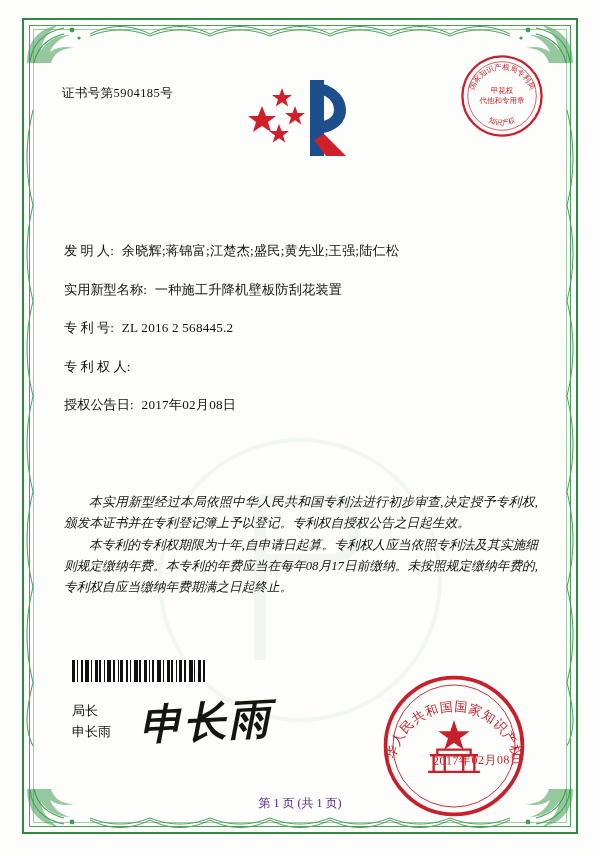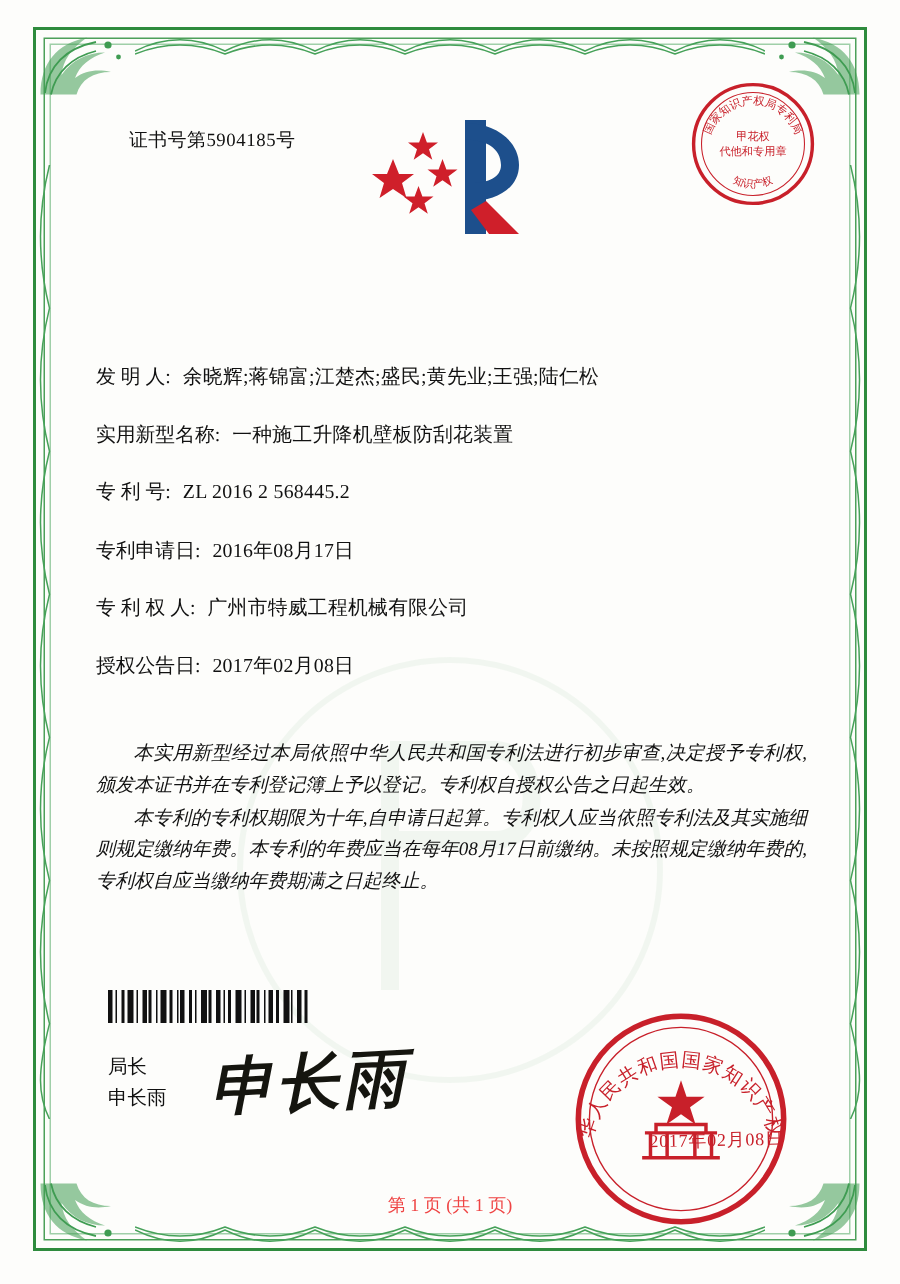--- a/index.html
+++ b/index.html
@@ -87,21 +87,20 @@
   .edge-left svg, .edge-right svg { width: 100%; height: 100%; display: block; }
 
   
   .cert-no {
     position: absolute;
     left: 62px;
     top: 85px;
     font-size: 12.5px;
     letter-spacing: 0.4px;
     color: #111;
-    margin-left: 24px;
   }
 
   .emblem {
     position: absolute;
     left: 248px;
     top: 72px;
     width: 104px;
     height: 92px;
   }
   .emblem svg { width: 100%; height: 100%; display: block; }
@@ -228,21 +227,21 @@
   }
 
   
   .page-footer {
     position: absolute;
     left: 0;
     right: 0;
     bottom: 44px;
     text-align: center;
     font-size: 12px;
-    color: #ef4444;
+    color: #4c1d95;
   }
 
   .watermark {
     position: absolute;
     left: 50%;
     top: 430px;
     transform: translateX(-50%);
     width: 300px;
     height: 300px;
     opacity: 0.05;
@@ -365,26 +364,21 @@
     </div>
     <div class="field-row">
       <span class="field-label">实用新型名称:</span>
       <span class="field-value">一种施工升降机壁板防刮花装置</span>
     </div>
     <div class="field-row">
       <span class="field-label">专 利 号:</span>
       <span class="field-value">ZL 2016 2 568445.2</span>
     </div>
     <div class="field-row">
-      <span class="field-label">专利申请日:</span>
-      <span class="field-value">2016年08月17日</span>
-    </div>
-    <div class="field-row">
       <span class="field-label">专 利 权 人:</span>
-      <span class="field-value">广州市特威工程机械有限公司</span>
     </div>
     <div class="field-row">
       <span class="field-label">授权公告日:</span>
       <span class="field-value">2017年02月08日</span>
     </div>
   </div>
 
   <div class="body-text">
     <p>本实用新型经过本局依照中华人民共和国专利法进行初步审查,决定授予专利权,颁发本证书并在专利登记簿上予以登记。专利权自授权公告之日起生效。</p>
     <p>本专利的专利权期限为十年,自申请日起算。专利权人应当依照专利法及其实施细则规定缴纳年费。本专利的年费应当在每年08月17日前缴纳。未按照规定缴纳年费的,专利权自应当缴纳年费期满之日起终止。</p>

